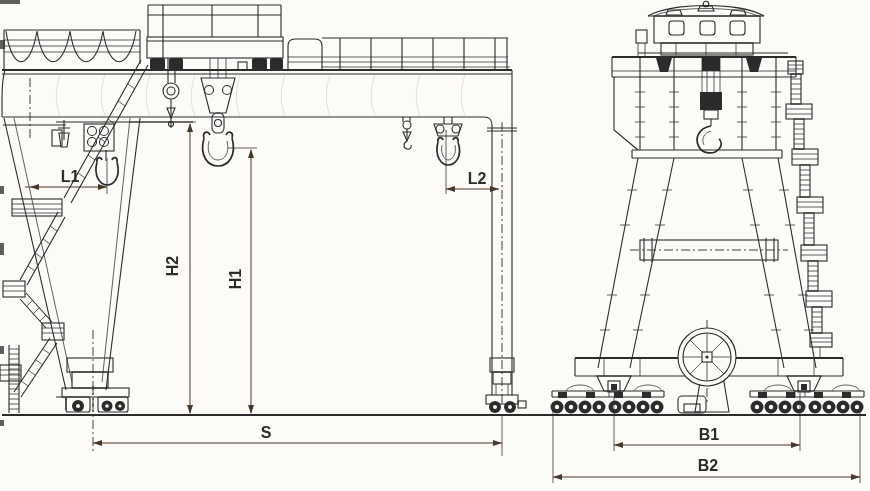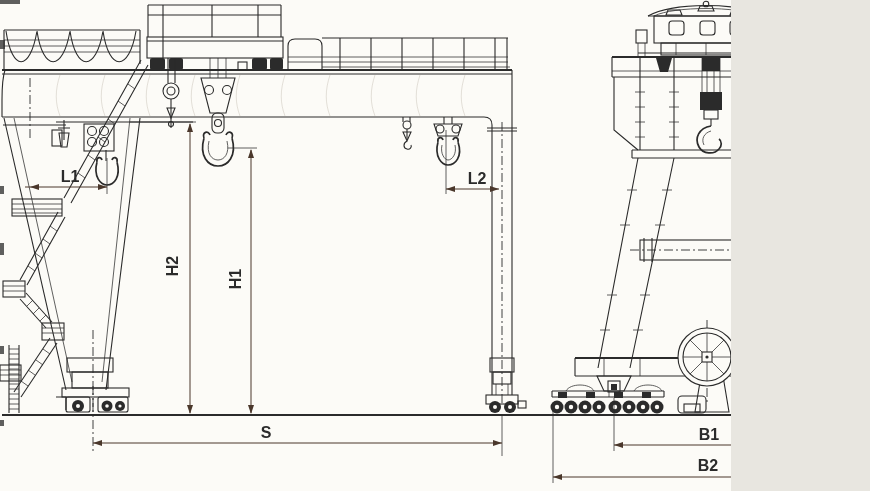--- a/index.html
+++ b/index.html
@@ -1,18 +1,18 @@
 <!DOCTYPE html>
 <html style="--ink: #2b2b2b; --dim: #4a372b; --paper: #fcfbf7;"><head>
 <meta charset="utf-8">
 <style>
   html,body { margin:0; padding:0; }
   body { background:#e8e6e0; font-family:"Liberation Sans", sans-serif; }
   .sheet {
-    position:relative; width:731px; height:491px;
+    position:relative; width:870px; height:491px;
     background: var(--paper, #fcfbf7);
     overflow:hidden;
   }
   svg { display:block; }
   .ln   { stroke: var(--ink, #2b2b2b); fill:none; stroke-width:1.1; }
   .ln2  { stroke: var(--ink, #2b2b2b); fill:none; stroke-width:1.8; }
   .lnthin { stroke: var(--ink, #2b2b2b); fill:none; stroke-width:0.75; }
   .hook { stroke: var(--ink, #2b2b2b); fill:none; stroke-width:1.7; }
   .dark { fill: var(--ink, #2b2b2b); stroke:none; }
   .paperfill { fill: var(--paper, #fcfbf7); }

